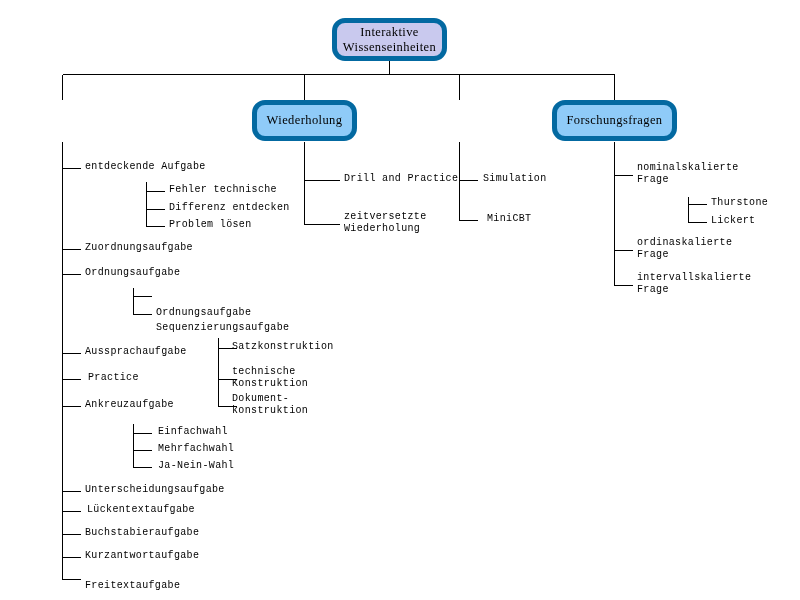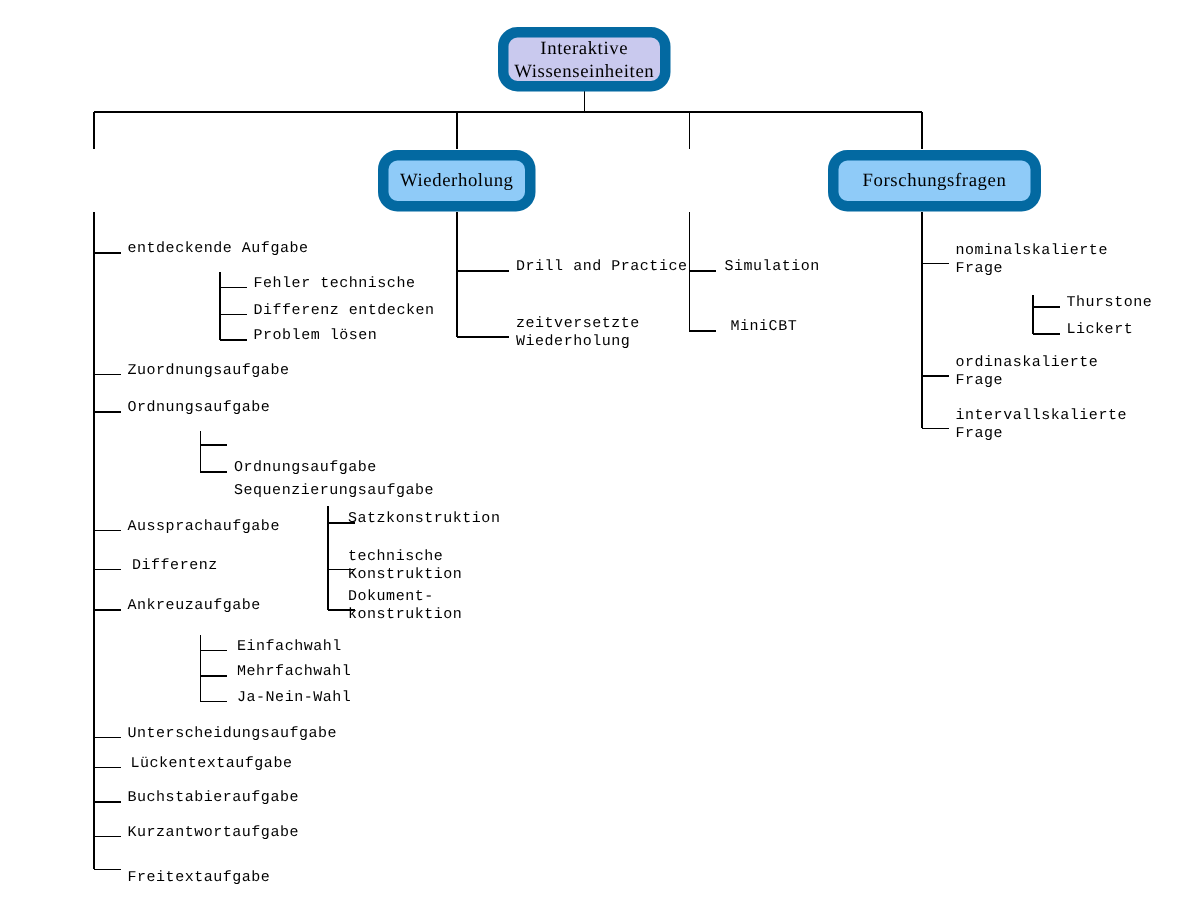--- a/index.html
+++ b/index.html
@@ -27,21 +27,21 @@
     position: absolute;
     left: 0;
     top: 0;
     width: 800px;
     height: 600px;
     pointer-events: none;
   }
   .node {
     position: absolute;
     box-sizing: border-box;
-    border: 7px solid #0369a1;
+    border: 5px solid #0369a1;
     border-radius: 13px;
     display: flex;
     align-items: center;
     justify-content: center;
     text-align: center;
     line-height: 1.18;
     font-size: 12.5px;
     letter-spacing: 0.4px;
     color: #000000;
     white-space: pre-line;
@@ -130,41 +130,41 @@
     </g>
   </svg>
 
   <div class="node node-root" style="left:332px; top:18px; width:115px; height:43px;">Interaktive
 Wissenseinheiten</div>
 
 
   <div class="node node-branch" style="left:252px; top:100px; width:105px; height:41px;">Wiederholung</div>
 
 
-  <div class="node node-branch" style="left:552px; top:100px; width:142px; height:41px;">Forschungsfragen</div>
+  <div class="node node-branch" style="left:552px; top:100px; width:125px; height:41px;">Forschungsfragen</div>
 
   <div class="leaf" style="left:85px; top:161px;">entdeckende Aufgabe</div>
 
   <div class="leaf" style="left:169px; top:184px;">Fehler technische</div>
 
   <div class="leaf" style="left:169px; top:202px;">Differenz entdecken</div>
 
   <div class="leaf" style="left:169px; top:219px;">Problem lösen</div>
 
   <div class="leaf" style="left:85px; top:242px;">Zuordnungsaufgabe</div>
 
   <div class="leaf" style="left:85px; top:267px;">Ordnungsaufgabe</div>
 
   <div class="leaf" style="left:156px; top:289px;margin-top:33px;">Sequenzierungsaufgabe</div>
 
   <div class="leaf" style="left:156px; top:307px;">Ordnungsaufgabe</div>
 
   <div class="leaf" style="left:85px; top:346px;">Aussprachaufgabe</div>
 
-  <div class="leaf" style="left:88px; top:372px;">Differenz</div>
+  <div class="leaf" style="left:88px; top:372px;">Practice</div>
 
   <div class="leaf" style="left:232px; top:341px;">Satzkonstruktion</div>
 
   <div class="leaf" style="left:232px; top:366px;">technische
 Konstruktion</div>
 
   <div class="leaf" style="left:232px; top:393px;">Dokument-
 konstruktion</div>
 
   <div class="leaf" style="left:85px; top:399px;">Ankreuzaufgabe</div>

